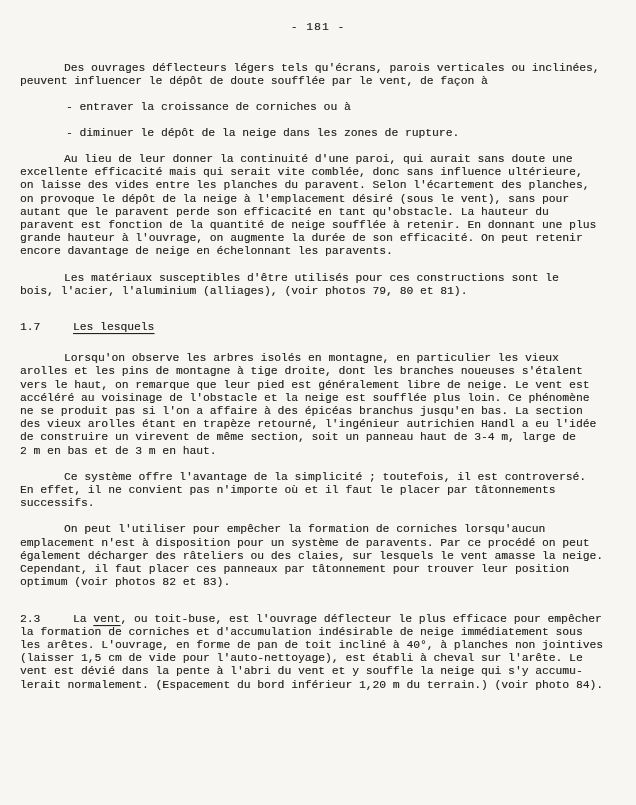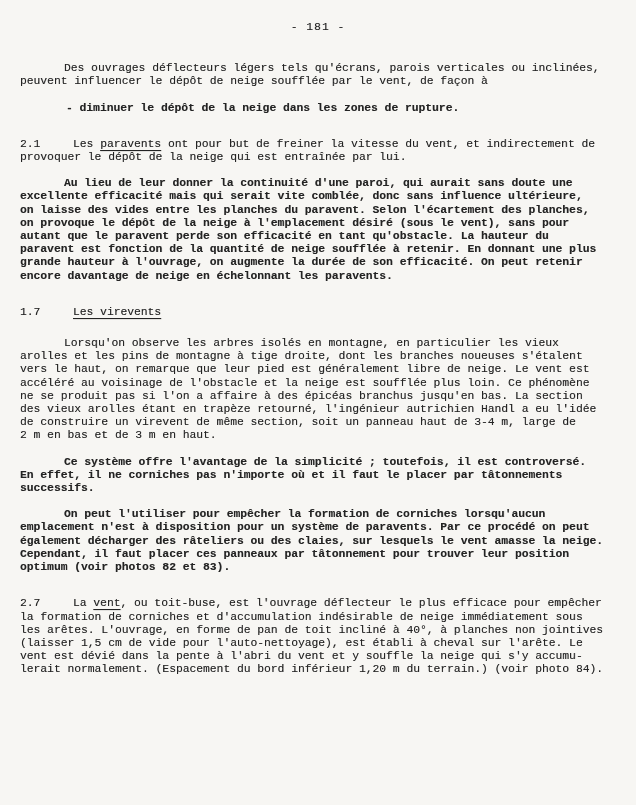--- a/index.html
+++ b/index.html
@@ -24,21 +24,21 @@
   .pagenum {
     text-align: center;
     letter-spacing: 1px;
   }
   .para {
     margin: 0;
     white-space: pre-wrap;
   }
   .indent { text-indent: 44px; }
   .bullet { margin-left: 46px; }
-  .gap-para { margin-top: 13px; font-weight: bold; }
+  .gap-para { margin-top: 13px; }
   .gap-intro { margin-top: 28px; }
   .gap-bullet { margin-top: 12px; }
   .gap-section { margin-top: 23px; }
   .gap-head-para { margin-top: 18px; font-family: Liberation Mono, monospace; }
   .secnum {
     display: inline-block;
     width: 53px;
     text-indent: 0;
   }
   .u {
@@ -47,55 +47,56 @@
   }
 </style>
 </head>
 <body>
 
 <div class="page">
 
   <div class="pagenum">- 181 -</div>
 
   <p class="para indent gap-intro">Des ouvrages déflecteurs légers tels qu'écrans, parois verticales ou inclinées,
-peuvent influencer le dépôt de neige soufflée par le vent, de façon à</p>
+peuvent influencer le dépôt de doute soufflée par le vent, de façon à</p>
 
+  <p class="para bullet gap-bullet">- entraver la croissance de corniches ou à</p>
   <p class="para bullet gap-para">- diminuer le dépôt de la neige dans les zones de rupture.</p>
 
-  <p class="para gap-section"><span class="secnum">2.1</span><span>Les </span><span class="u">paravents</span><span> ont pour but de freiner la vitesse du vent, et indirectement de
-provoquer le dépôt de la neige qui est entraînée par lui.</span></p>
 
   <p class="para indent gap-para">Au lieu de leur donner la continuité d'une paroi, qui aurait sans doute une
 excellente efficacité mais qui serait vite comblée, donc sans influence ultérieure,
 on laisse des vides entre les planches du paravent. Selon l'écartement des planches,
 on provoque le dépôt de la neige à l'emplacement désiré (sous le vent), sans pour
 autant que le paravent perde son efficacité en tant qu'obstacle. La hauteur du
 paravent est fonction de la quantité de neige soufflée à retenir. En donnant une plus
 grande hauteur à l'ouvrage, on augmente la durée de son efficacité. On peut retenir
 encore davantage de neige en échelonnant les paravents.</p>
+  <p class="para indent gap-para">Les matériaux susceptibles d'être utilisés pour ces constructions sont le
+bois, l'acier, l'aluminium (alliages), (voir photos 79, 80 et 81).</p>
 
-  <p class="para gap-section"><span class="secnum">1.7</span><span class="u">Les virevents</span></p>
+  <p class="para gap-section"><span class="secnum">1.7</span><span class="u">Les lesquels</span></p>
 
   <p class="para indent gap-head-para">Lorsqu'on observe les arbres isolés en montagne, en particulier les vieux
 arolles et les pins de montagne à tige droite, dont les branches noueuses s'étalent
 vers le haut, on remarque que leur pied est généralement libre de neige. Le vent est
 accéléré au voisinage de l'obstacle et la neige est soufflée plus loin. Ce phénomène
 ne se produit pas si l'on a affaire à des épicéas branchus jusqu'en bas. La section
 des vieux arolles étant en trapèze retourné, l'ingénieur autrichien Handl a eu l'idée
 de construire un virevent de même section, soit un panneau haut de 3-4 m, large de
 2 m en bas et de 3 m en haut.</p>
   <p class="para indent gap-para">Ce système offre l'avantage de la simplicité ; toutefois, il est controversé.
-En effet, il ne corniches pas n'importe où et il faut le placer par tâtonnements
+En effet, il ne convient pas n'importe où et il faut le placer par tâtonnements
 successifs.</p>
   <p class="para indent gap-para">On peut l'utiliser pour empêcher la formation de corniches lorsqu'aucun
 emplacement n'est à disposition pour un système de paravents. Par ce procédé on peut
 également décharger des râteliers ou des claies, sur lesquels le vent amasse la neige.
 Cependant, il faut placer ces panneaux par tâtonnement pour trouver leur position
 optimum (voir photos 82 et 83).</p>
 
-  <p class="para gap-section"><span class="secnum">2.7</span><span>La </span><span class="u">vent</span><span>, ou toit-buse, est l'ouvrage déflecteur le plus efficace pour empêcher
+  <p class="para gap-section"><span class="secnum">2.3</span><span>La </span><span class="u">vent</span><span>, ou toit-buse, est l'ouvrage déflecteur le plus efficace pour empêcher
 la formation de corniches et d'accumulation indésirable de neige immédiatement sous
 les arêtes. L'ouvrage, en forme de pan de toit incliné à 40°, à planches non jointives
 (laisser 1,5 cm de vide pour l'auto-nettoyage), est établi à cheval sur l'arête. Le
 vent est dévié dans la pente à l'abri du vent et y souffle la neige qui s'y accumu-
 lerait normalement. (Espacement du bord inférieur 1,20 m du terrain.) (voir photo 84).</span></p>
 
 </div>
 
 </body></html>

